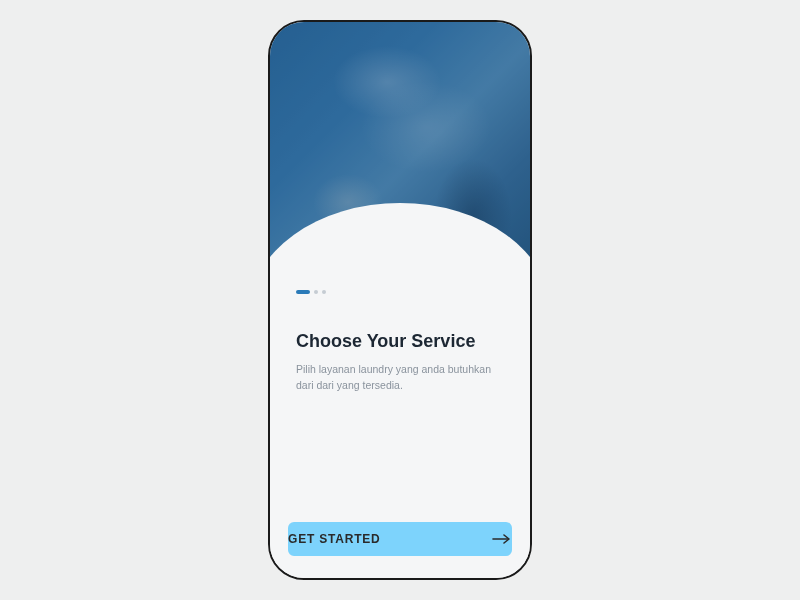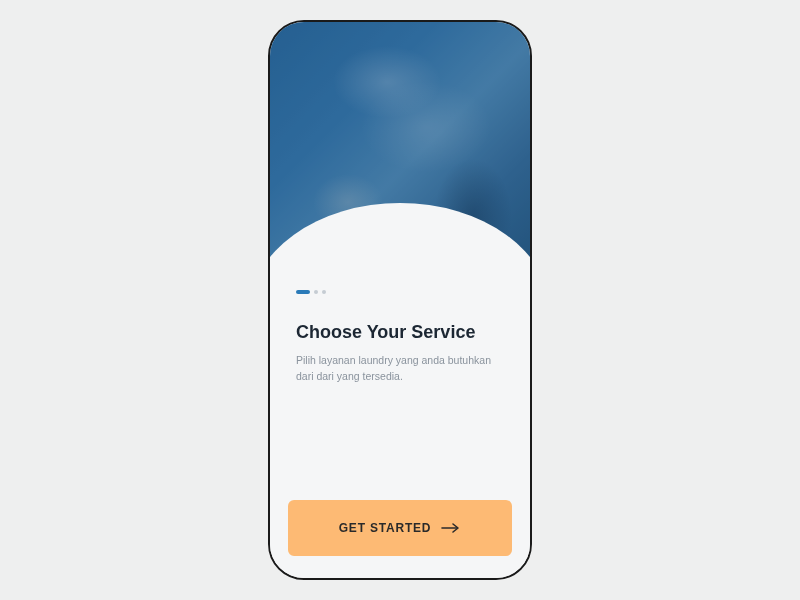--- a/index.html
+++ b/index.html
@@ -79,40 +79,40 @@
       background: #c5ccd3;
     }
     .dot.active {
       width: 14px;
       background: #2a7ab8;
     }
     .title {
       font-size: 18px;
       font-weight: 700;
       color: #1c2733;
-      margin-top: 0;
+      margin-top: 9px;
       margin-bottom: 10px;
     }
     .subtitle {
       font-size: 10.5px;
       line-height: 1.5;
       color: #8a939d;
       max-width: 200px;
     }
     .cta {
       position: absolute;
       left: 18px;
       right: 18px;
       bottom: 22px;
-      height: 56px;
-      background: #fdba74;
+      height: 34px;
+      background: #7dd3fc;
       border-radius: 6px;
       display: flex;
       align-items: center;
-      justify-content: center;
+      justify-content: space-between;
       gap: 10px;
       cursor: pointer;
     }
     .cta-label {
       font-size: 12px;
       font-weight: 700;
       letter-spacing: 0.8px;
       color: #2a2a2a;
     }
     .arrow {

